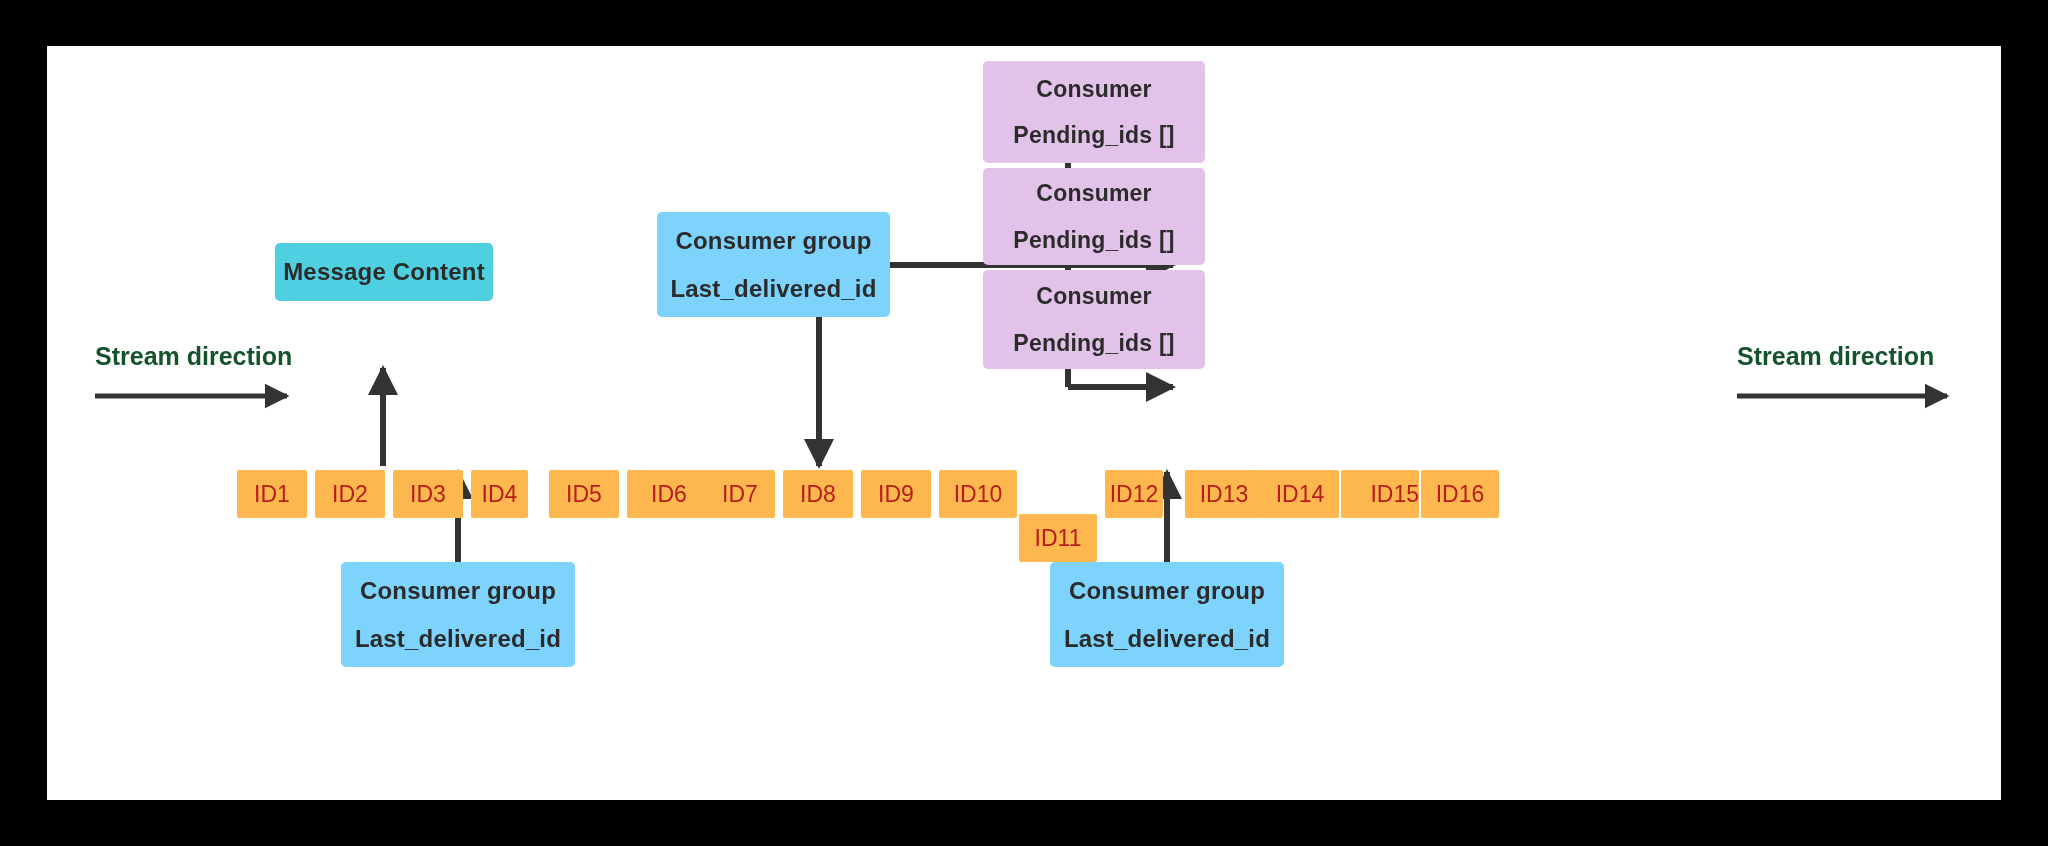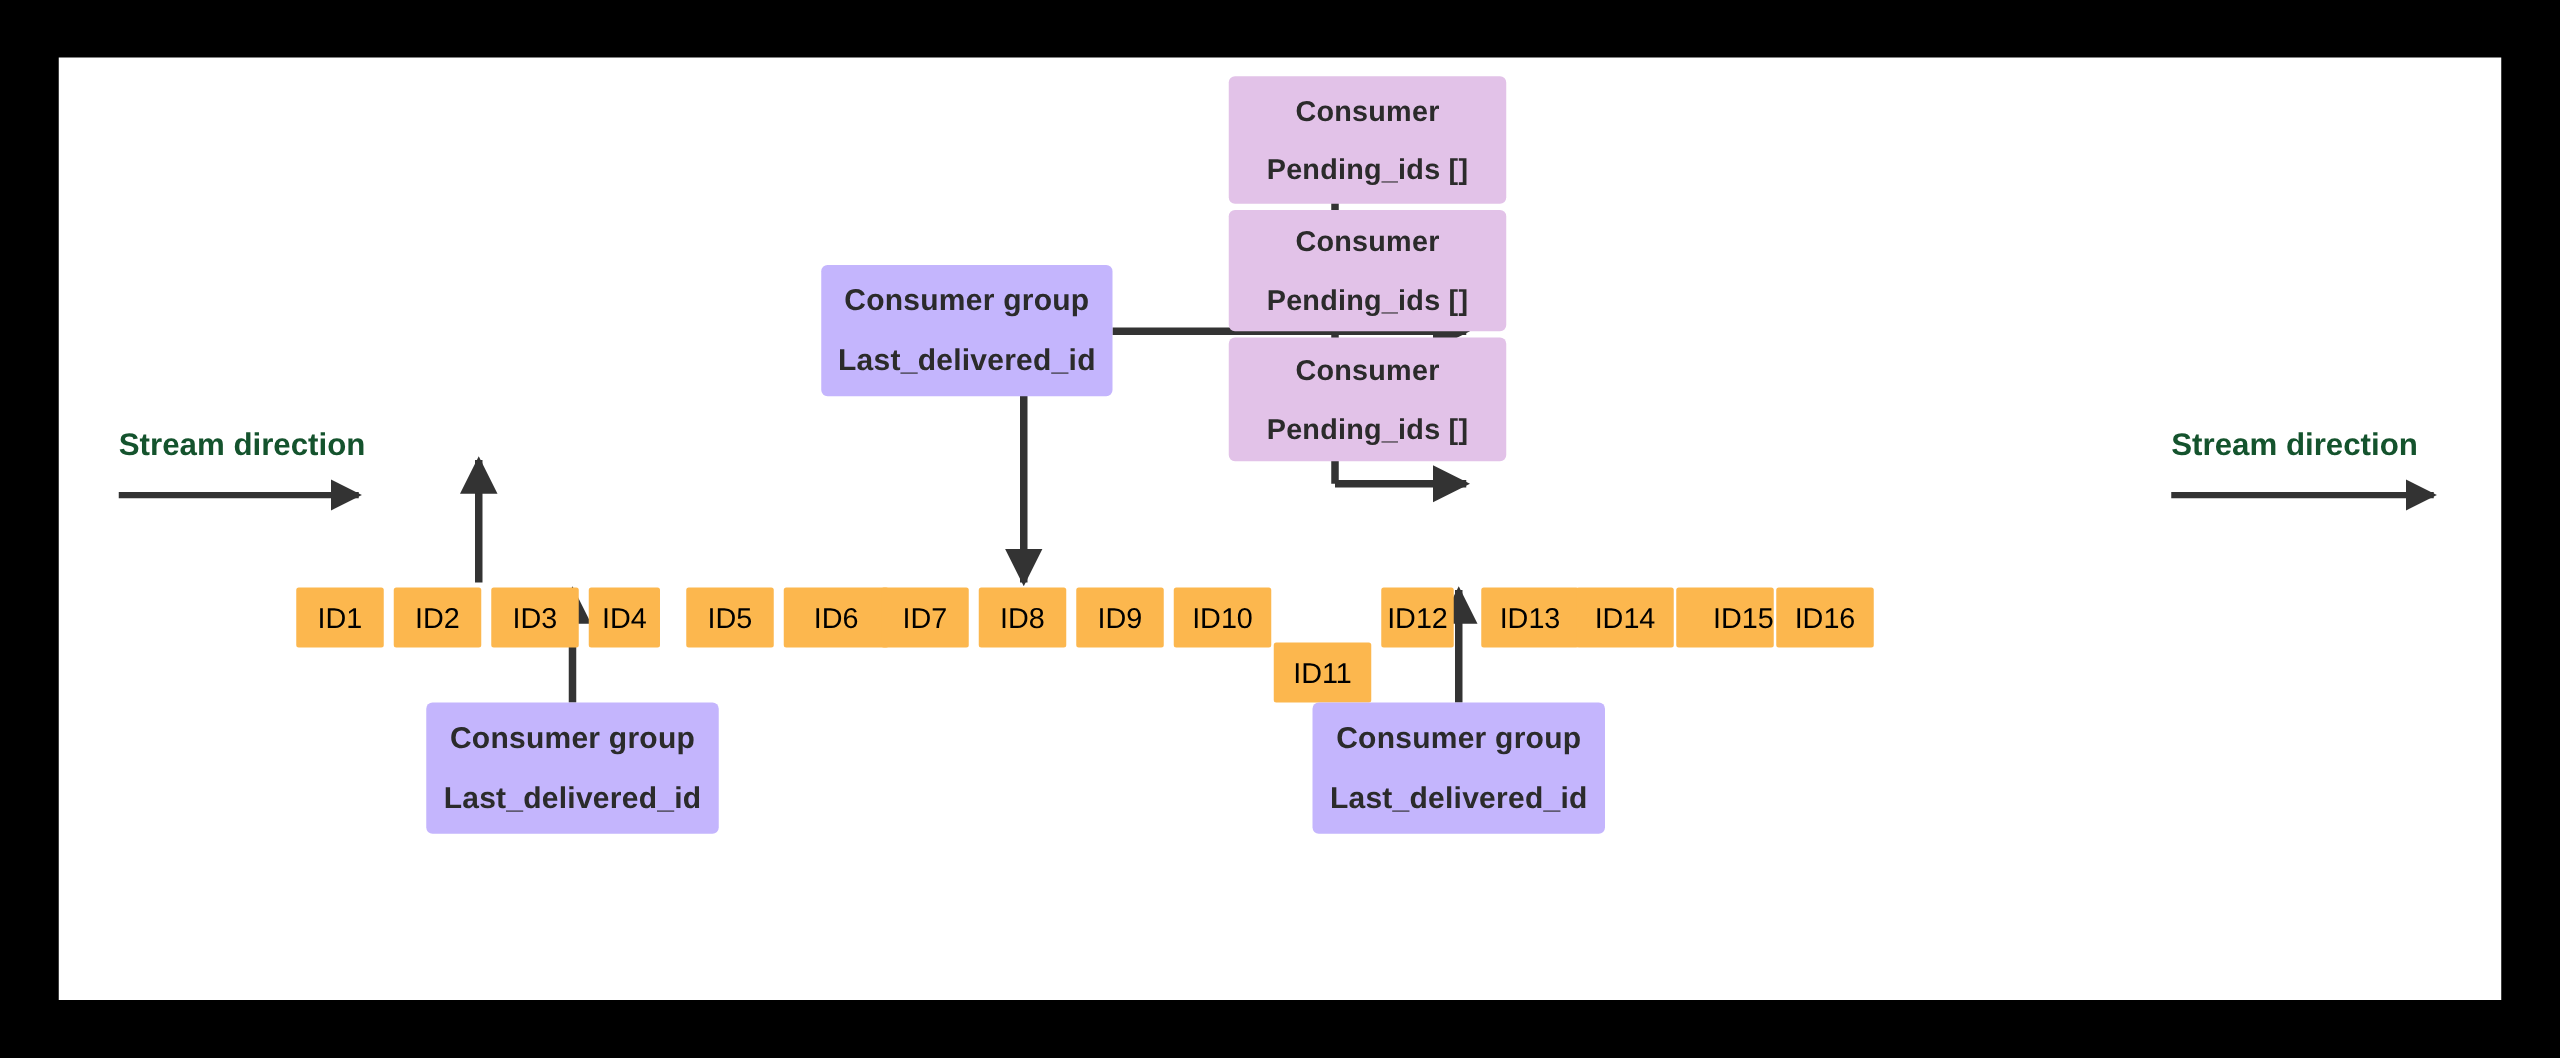--- a/index.html
+++ b/index.html
@@ -39,21 +39,21 @@
     position: absolute;
     top: 0;
     height: 48px;
     background: #fcb74e;
     border-radius: 2px;
     display: flex;
     align-items: center;
     justify-content: center;
     font-size: 23px;
     font-weight: normal;
-    color: #000000;
+    color: #b91c1c;
     font-family: "Liberation Sans", sans-serif;
   }
 
   #stream-row {
     position: absolute;
     left: 0;
     top: 0;
     width: 1954px;
     height: 48px;
   }
@@ -67,21 +67,21 @@
 
   
   .cyan-box {
     background: #4fd0e0;
     border-radius: 5px;
     font-size: 24px;
   }
 
   
   .green-box {
-    background: #c4b5fd;
+    background: #7dd3fc;
     border-radius: 5px;
     font-size: 24px;
   }
 
   
   .purple-box {
     background: #e2c2e8;
     border-radius: 5px;
     font-size: 23px;
   }
@@ -137,20 +137,23 @@
 
     <line x1="1021" y1="97" x2="1126" y2="97" stroke="#333333" stroke-width="6" marker-end="url(#arrow)"></line>
     <line x1="1021" y1="219" x2="1126" y2="219" stroke="#333333" stroke-width="6" marker-end="url(#arrow)"></line>
     <line x1="1021" y1="341" x2="1126" y2="341" stroke="#333333" stroke-width="6" marker-end="url(#arrow)"></line>
   </svg>
 
   <div class="stream-label" style="left:48px; top:296px;">Stream direction</div>
 
   <div class="stream-label" style="left:1690px; top:296px;">Stream direction</div>
 
+  <div class="node cyan-box" style="left:228px; top:197px; width:218px; height:58px;">
+    <div class="box-line">Message Content</div>
+  </div>
 
   <div class="node green-box" style="left:610px; top:166px; width:233px; height:105px;">
     <div class="box-line first">Consumer group</div>
     <div class="box-line">Last_delivered_id</div>
   </div>
 
   <div class="node purple-box" style="left:936px; top:15px; width:222px; height:102px;">
     <div class="box-line first">Consumer</div>
     <div class="box-line">Pending_ids []</div>
   </div>

